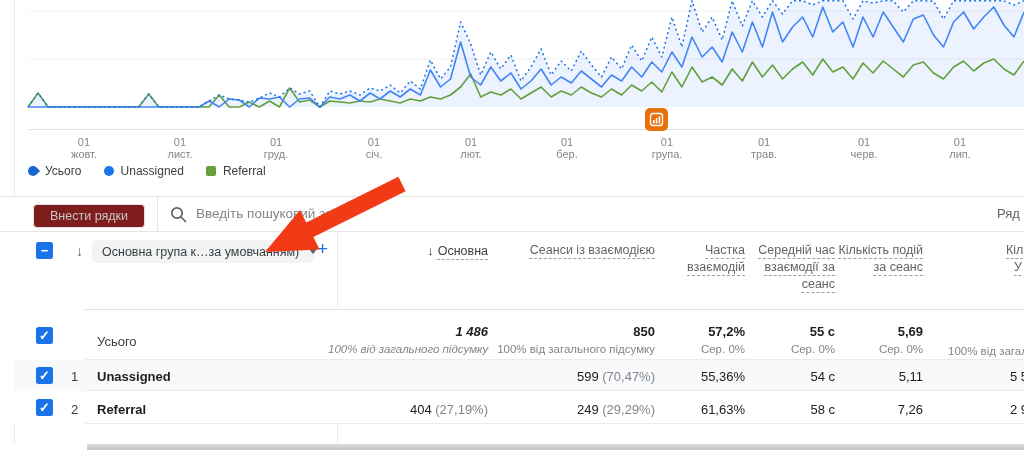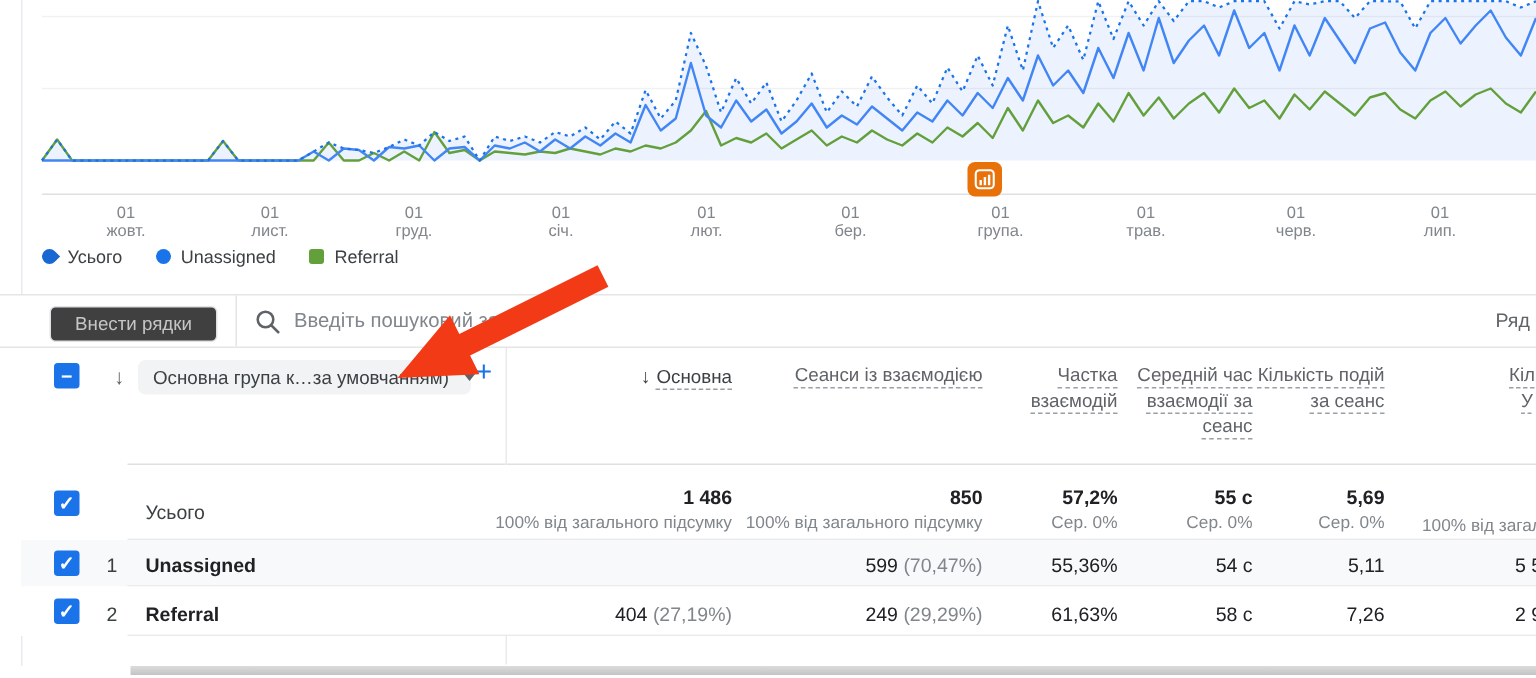--- a/index.html
+++ b/index.html
@@ -23,21 +23,21 @@
   
   .legend{left:28px;top:164px;height:14px;display:flex;gap:22px;align-items:center;font-size:12px;color:#3c4043;}
   .legend-item{display:flex;align-items:center;gap:7px;}
   .sw-total{width:10px;height:10px;background:#1967d2;border-radius:50% 50% 0 50%;transform:rotate(-45deg);}
   .sw-circle{width:10px;height:10px;background:#1a73e8;border-radius:50%;}
   .sw-square{width:10px;height:10px;background:#63a03c;border-radius:2px;}
 
   
   .toolbar{left:0;top:196px;width:1024px;height:36px;border-top:1px solid #e5e5e5;border-bottom:1px solid #e5e5e5;box-sizing:border-box;background:#fff;}
   .import-btn{position:absolute;left:33px;top:7px;width:110px;height:22px;border:1px solid #dfe1e5;border-radius:4px;
-    background:#404040;color:#c4c7c5;font-size:12.5px;display:flex;align-items:center;justify-content:center;}
+    background:#7f1d1d;color:#c4c7c5;font-size:12.5px;display:flex;align-items:center;justify-content:center;}
   .tb-divider{position:absolute;left:157px;top:0;bottom:0;width:1px;background:#e5e5e5;}
   .search-icon{position:absolute;left:170px;top:9px;}
   .search-ph{position:absolute;left:196px;top:9px;font-size:13.5px;color:#80868b;white-space:nowrap;}
   .rows-label{position:absolute;left:997px;top:9px;font-size:13px;color:#5f6368;white-space:nowrap;}
 
   
   .thead{left:14px;top:232px;width:1010px;height:78px;background:#fff;}
   .thead .hborder{position:absolute;left:71px;right:0;bottom:0;height:1px;background:#e0e0e0;}
   .col-divider{left:337px;top:232px;bottom:9px;width:1px;background:#e8eaed;}
   .cb{width:17px;height:17px;border-radius:2.5px;background:#1a73e8;color:#fff;display:flex;
@@ -194,21 +194,21 @@
     <div><span class="ul">Кіл</span></div>
     <div style="padding-left:8px;"><span class="ul">У</span></div>
   </div>
   <div class="hborder"></div>
 </div>
 <div class="abs col-divider"></div>
 
 <div class="abs trow" style="top:310px;height:50px;">
   <div class="cb row-cb" style="top:17px;">✓</div>
   <div class="rlabel" style="top:24px;">Усього</div>
-  <div class="vcell v-sess" style="top:14px;">
+  <div class="vcell v-sess" style="top:14px;font-style:italic;">
     <div class="main-b">1 486</div>
     <div class="sub">100% від загального підсумку</div>
   </div>
   <div class="vcell v-eng" style="top:14px;">
     <div class="main-b">850</div>
     <div class="sub">100% від загального підсумку</div>
   </div>
   <div class="vcell v-rate" style="top:14px;">
     <div class="main-b">57,2%</div>
     <div class="sub">Сер. 0%</div>

